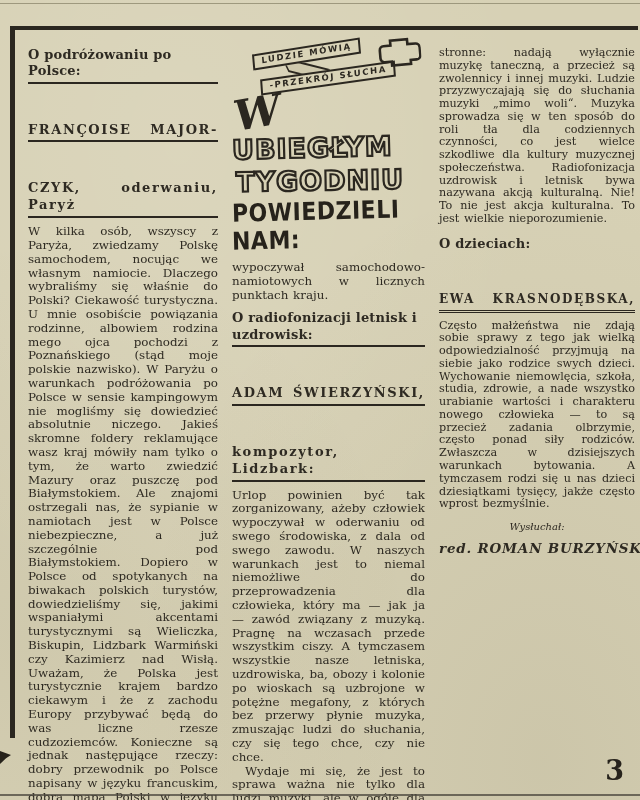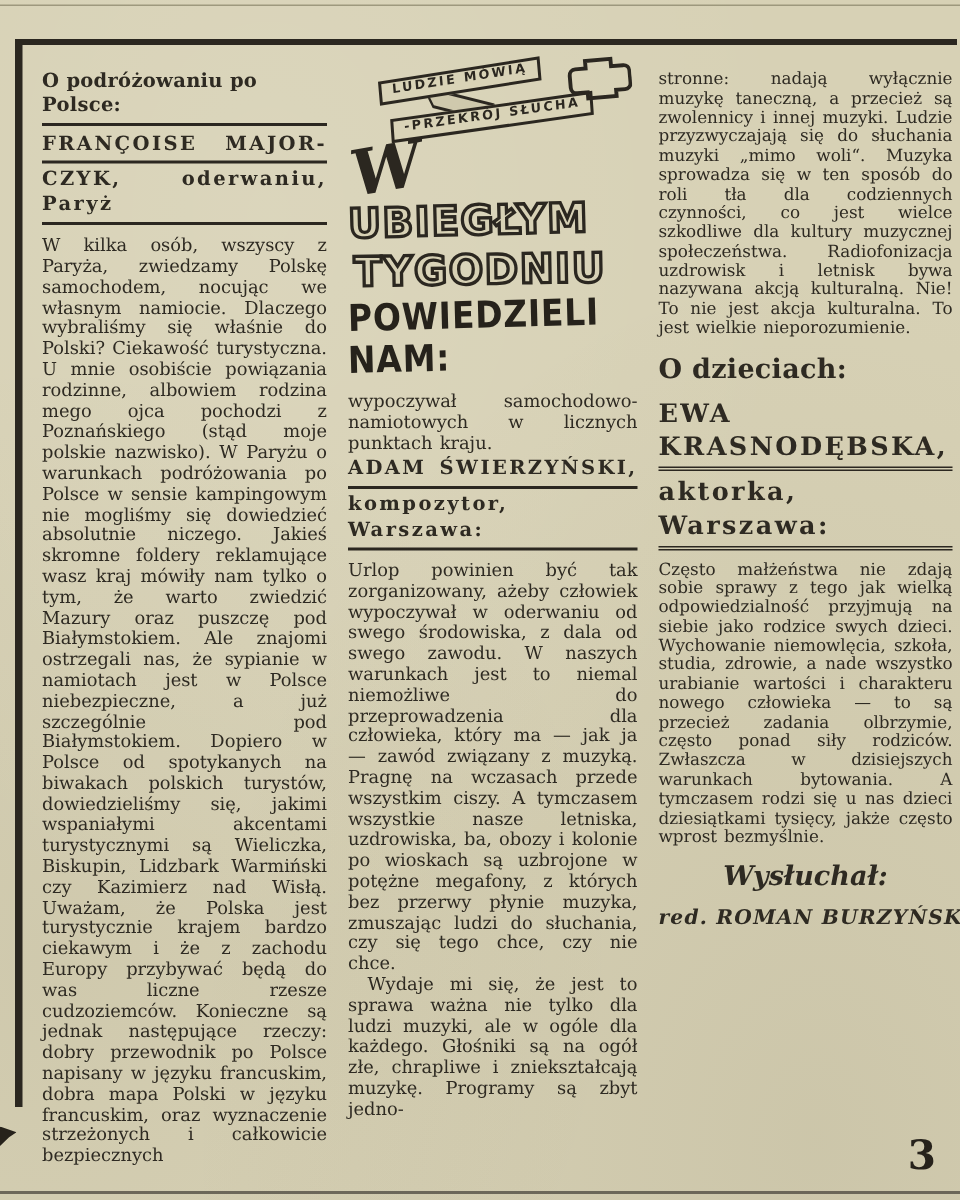--- a/index.html
+++ b/index.html
@@ -25,29 +25,29 @@
   .col { flex:0 0 auto; }
   .col-left  { width:190px; padding-top:9px;  font-size:11.9px; line-height:1.16; }
   .col-mid   { width:193px; padding-top:4px;  font-size:11.9px; line-height:1.16; }
   .col-right { width:196px; padding-top:12px; font-size:11.2px; line-height:1.14; }
 
   .topic {
     font-weight:bold; font-size:13px; line-height:1.25;
     letter-spacing:0.2px; margin:8px 0 2px 0; padding-bottom:2px;
   }
   .topic.ruled { border-bottom:2px solid #2b2720; }
-  .col-right .topic { font-size:18px; margin-top:10px; }
+  .col-right .topic { font-size:13px; margin-top:10px; }
 
   .name-line {
     font-weight:bold; font-size:13px; line-height:1.3;
     letter-spacing:1.6px;
     text-align:justify; text-align-last:justify;
-    border-bottom:2px solid #2b2720; padding:3px 0 2px 0;
+    border-bottom:2px solid #2b2720; padding:3px 0 2px 0;margin-top:35px;
   }
-  .col-right .name-line { font-size:17px; border-bottom:3px double #2b2720; }
+  .col-right .name-line { font-size:12px; border-bottom:3px double #2b2720; }
 
   .body-par {
     margin:7px 0 0 0;
     font-weight:normal;
     text-align:justify;
     word-spacing:1px;
   }
   .body-par.cont { margin-top:5px; }
   .body-par.indent { margin-top:0; text-indent:1.1em; }
 
@@ -82,21 +82,21 @@
   .outline-line.l2 { transform:rotate(-1deg); margin-left:4px; }
   .solid-line {
     font-family:"DejaVu Sans","Liberation Sans",sans-serif;
     font-weight:bold; font-size:22px; line-height:26px; letter-spacing:0.5px;
     color:#26221b; transform:rotate(-1.5deg) scaleY(1.12); transform-origin:left center;
     margin-top:4px; white-space:nowrap;
   }
   .solid-line.l4 { margin-top:2px; }
 
   .credit { margin-top:10px; }
-  .credit-label { text-align:center; font-style:italic; font-weight:bold; font-size:18px; }
+  .credit-label { text-align:center; font-style:italic; font-weight:normal; font-size:10px; }
   .credit-name  { text-align:center; font-style:italic; font-weight:bold; font-size:13.5px;
                   letter-spacing:0.8px; margin-top:9px; white-space:nowrap; }
 
   .page-number {
     position:absolute; right:16px; bottom:14px;
     font-weight:bold; font-size:27px; color:#26221b;
     font-family:"DejaVu Serif","Liberation Serif",serif;
   }
   .corner-mark {
     position:absolute; left:0; top:751px; width:11px; height:13px;
@@ -136,32 +136,32 @@
             <span class="hand-w">W</span>
             <div class="outline-line l1">UBIEGŁYM</div>
             <div class="outline-line l2">TYGODNIU</div>
             <div class="solid-line l3">POWIEDZIELI</div>
             <div class="solid-line l4">NAM:</div>
           </div>
         </div>
 
         <p class="body-par cont">wypoczywał samochodowo-namiotowych w licznych punktach kraju.</p>
 
+        <div class="topic ruled">O radiofonizacji letnisk i uzdrowisk:</div>
         <div class="name-line">ADAM ŚWIERZYŃSKI,</div>
-        <div class="name-line">kompozytor, Warszawa:</div>
+        <div class="name-line">kompozytor, Lidzbark:</div>
         <p class="body-par">Urlop powinien być tak zorganizowany, ażeby człowiek wypoczywał w oderwaniu od swego środowiska, z dala od swego zawodu. W naszych warunkach jest to niemal niemożliwe do przeprowadzenia dla człowieka, który ma — jak ja — zawód związany z muzyką. Pragnę na wczasach przede wszystkim ciszy. A tymczasem wszystkie nasze letniska, uzdrowiska, ba, obozy i kolonie po wioskach są uzbrojone w potężne megafony, z których bez przerwy płynie muzyka, zmuszając ludzi do słuchania, czy się tego chce, czy nie chce.</p>
         <p class="body-par indent">Wydaje mi się, że jest to sprawa ważna nie tylko dla ludzi muzyki, ale w ogóle dla każdego. Głośniki są na ogół złe, chrapliwe i zniekształcają muzykę. Programy są zbyt jedno-</p>
       </div>
 
       <div class="col col-right">
         <p class="body-par cont">stronne: nadają wyłącznie muzykę taneczną, a przecież są zwolennicy i innej muzyki. Ludzie przyzwyczajają się do słuchania muzyki „mimo woli“. Muzyka sprowadza się w ten sposób do roli tła dla codziennych czynności, co jest wielce szkodliwe dla kultury muzycznej społeczeństwa. Radiofonizacja uzdrowisk i letnisk bywa nazywana akcją kulturalną. Nie! To nie jest akcja kulturalna. To jest wielkie nieporozumienie.</p>
 
         <div class="topic">O dzieciach:</div>
         <div class="name-line">EWA KRASNODĘBSKA,</div>
-        <div class="name-line">aktorka, Warszawa:</div>
         <p class="body-par">Często małżeństwa nie zdają sobie sprawy z tego jak wielką odpowiedzialność przyjmują na siebie jako rodzice swych dzieci. Wychowanie niemowlęcia, szkoła, studia, zdrowie, a nade wszystko urabianie wartości i charakteru nowego człowieka — to są przecież zadania olbrzymie, często ponad siły rodziców. Zwłaszcza w dzisiejszych warunkach bytowania. A tymczasem rodzi się u nas dzieci dziesiątkami tysięcy, jakże często wprost bezmyślnie.</p>
 
         <div class="credit">
           <div class="credit-label">Wysłuchał:</div>
           <div class="credit-name">red. ROMAN BURZYŃSKI</div>
         </div>
       </div>
 
     </div>
   </div>

